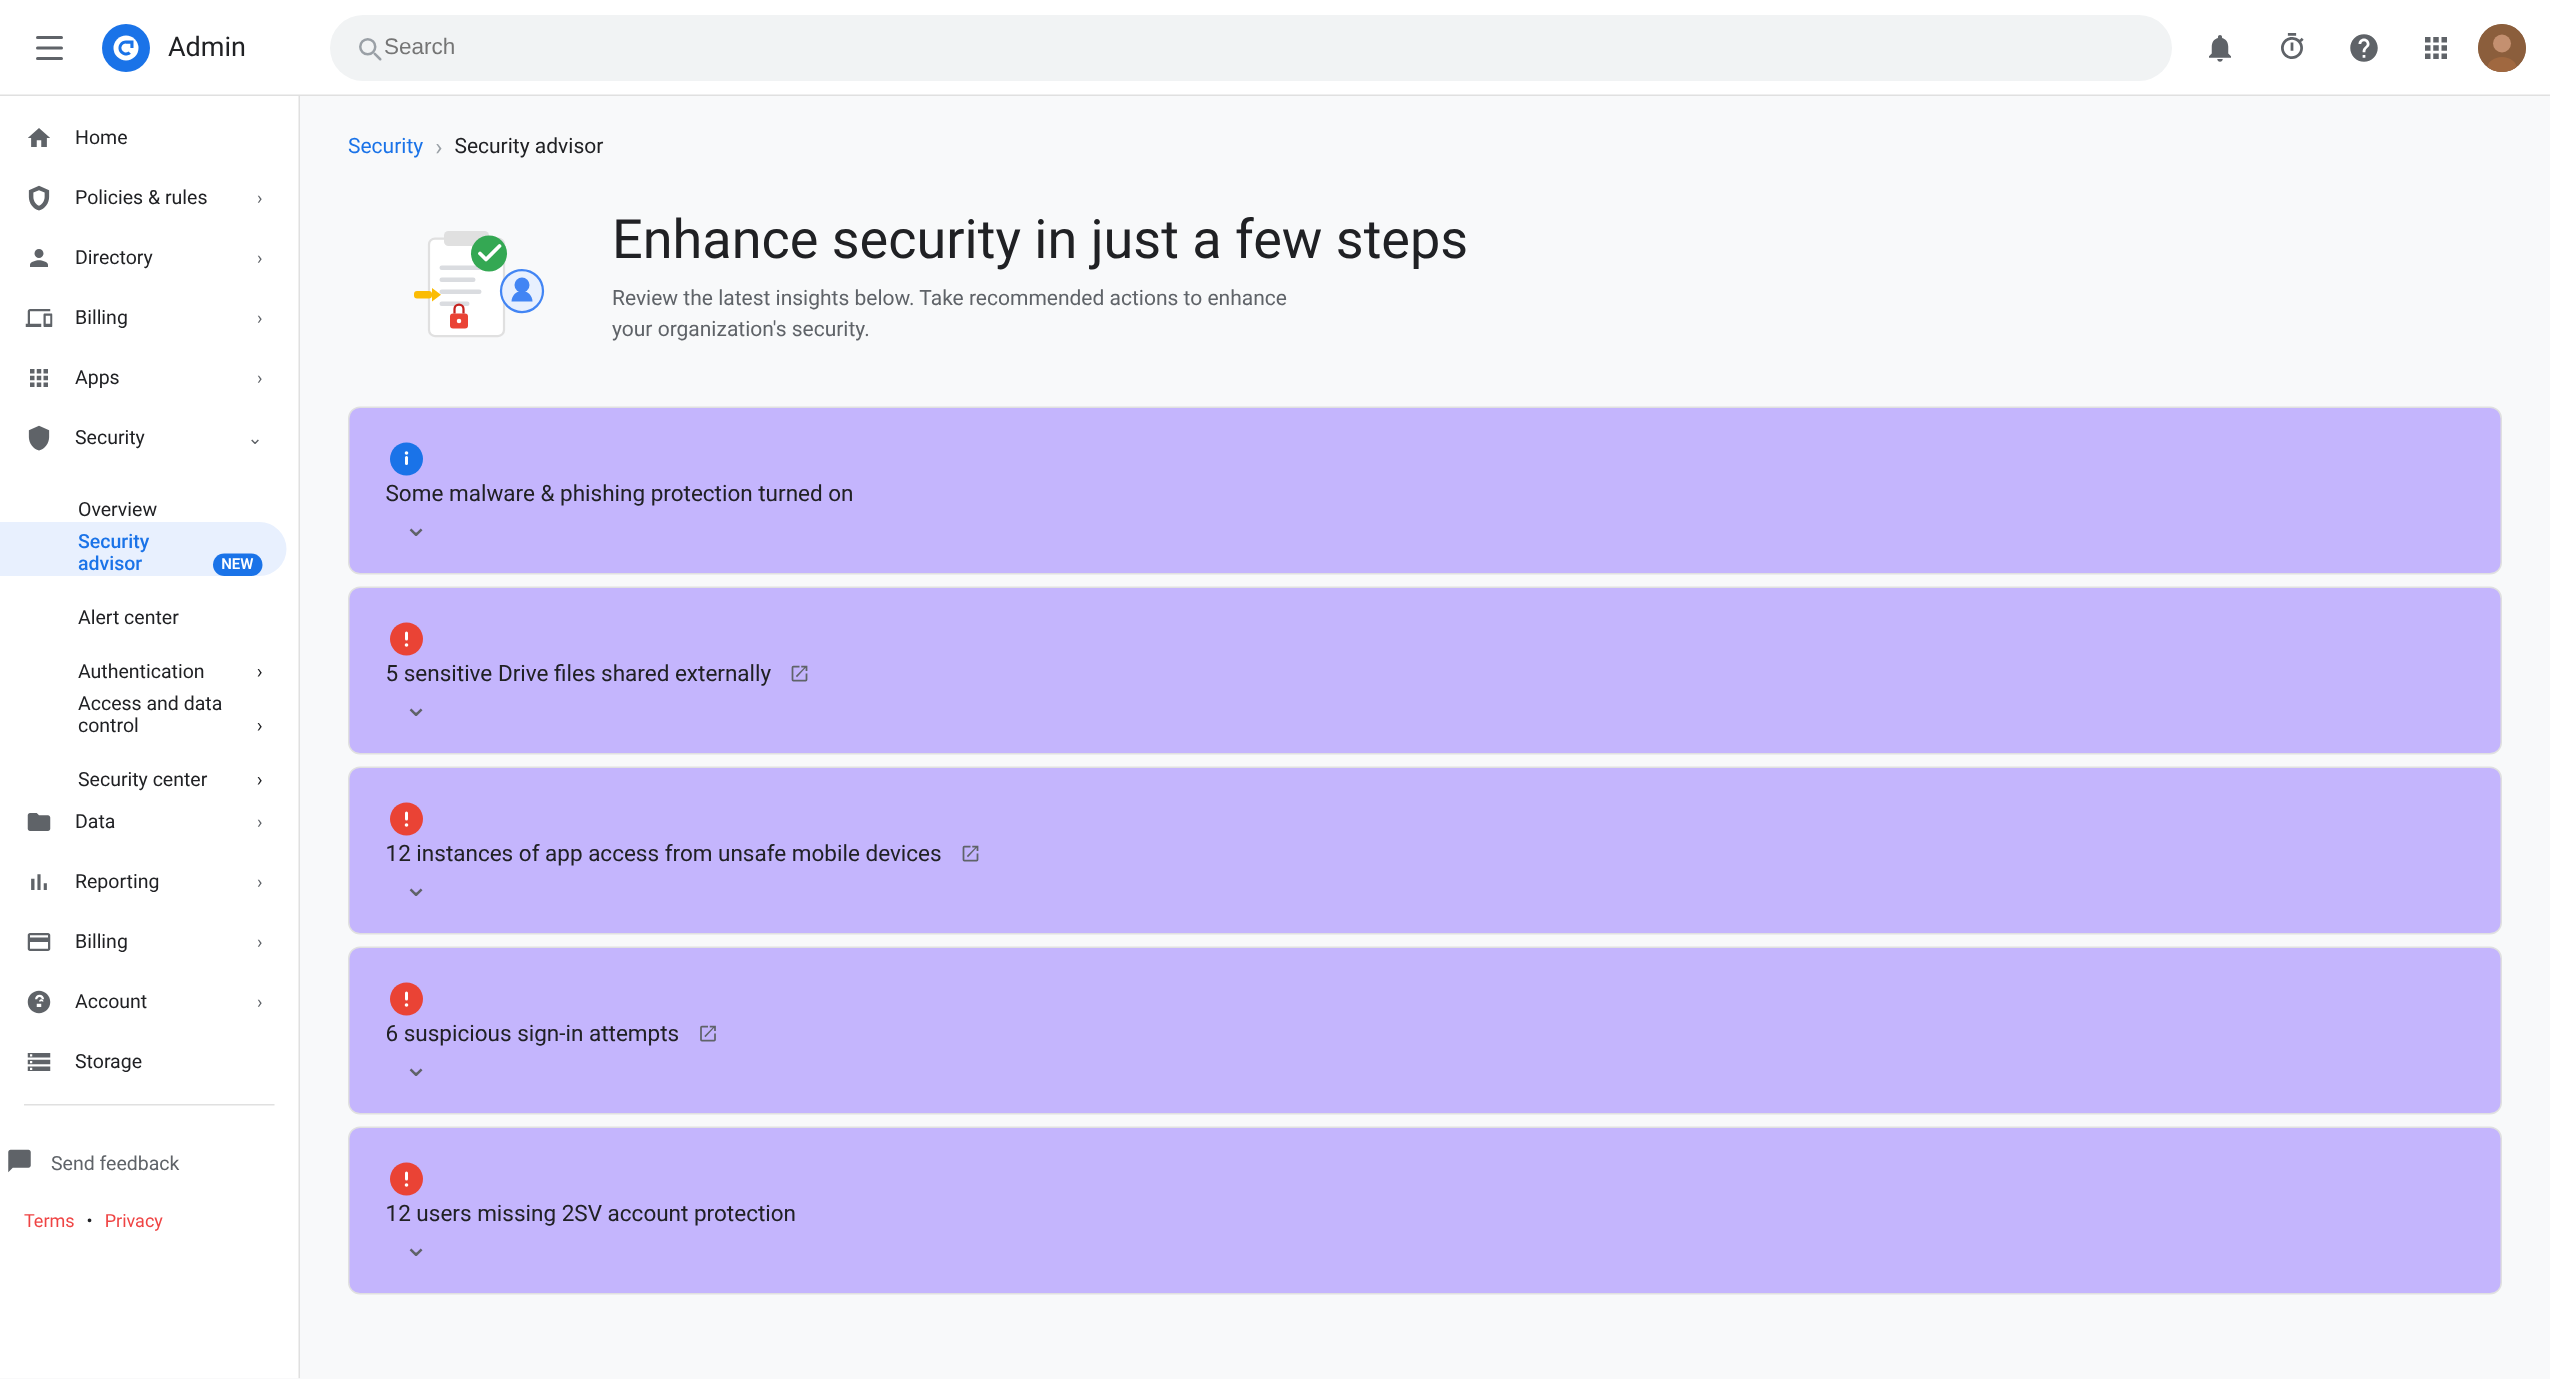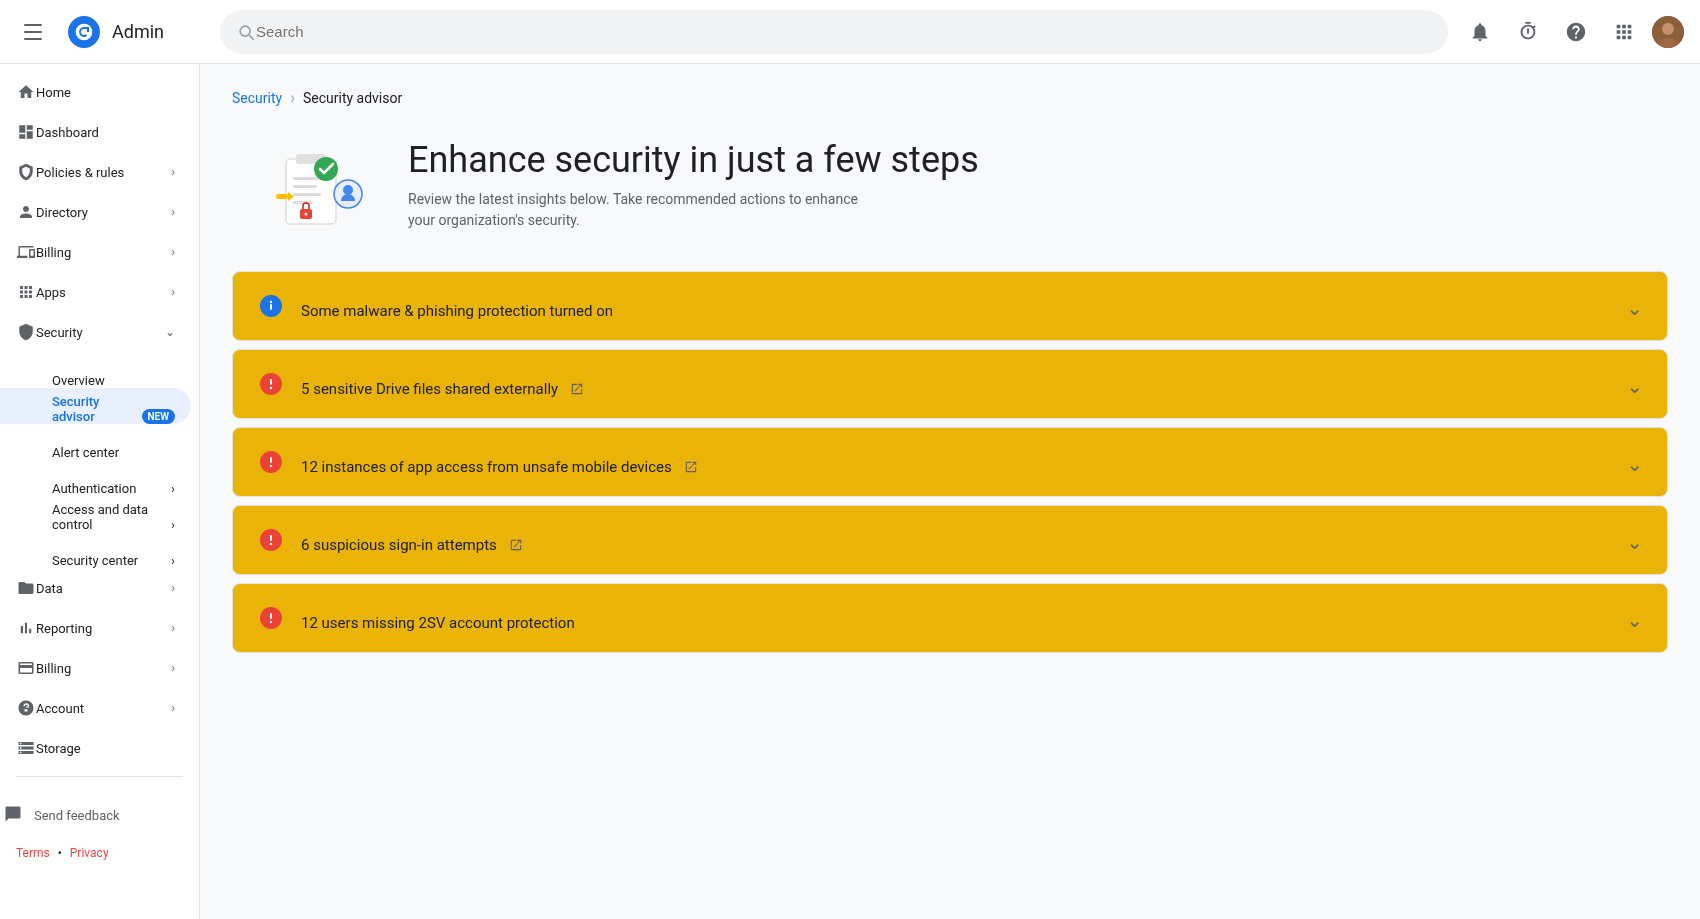--- a/index.html
+++ b/index.html
@@ -96,21 +96,21 @@
       padding: 8px 0;
     }
     .sidebar-item {
       display: flex;
       align-items: center;
       padding: 0 16px;
       height: 40px;
       cursor: pointer;
       border-radius: 0 20px 20px 0;
       margin-right: 8px;
-      gap: 0;
+      gap: 14px;
       font-size: 14px;
       color: #202124;
       user-select: none;
     }
     .sidebar-item .item-icon { width: 20px; height: 20px; color: #5f6368; flex-shrink: 0; display: flex; align-items: center; justify-content: center; }
     .sidebar-item .item-label { flex: 1; font-size: 13px; }
     .sidebar-item .chevron { font-size: 12px; color: #5f6368; }
     .new-badge {
       background: #1a73e8;
       color: #fff;
@@ -184,28 +184,29 @@
       max-width: 480px;
     }
 
     
     .security-list {
       display: flex;
       flex-direction: column;
       gap: 0;
     }
     .security-item {
-      background: #eab308;
+      background: #c4b5fd;
       border-radius: 8px;
       margin-bottom: 8px;
       display: flex;
-      align-items: flex-end;
+      align-items: flex-start;
       padding: 20px 24px;
       cursor: pointer;
       border: 1px solid #e0e0e0;
+      flex-direction: column;
     }
     .security-icon {
       width: 28px; height: 28px;
       border-radius: 50%;
       display: flex; align-items: center; justify-content: center;
       flex-shrink: 0;
       font-size: 18px;
       margin-right: 16px;
     }
     .security-icon.warning { color: #1a73e8; }
@@ -287,28 +288,20 @@
 
     <div class="sidebar-item">
       <span class="item-icon">
         <svg width="18" height="18" viewBox="0 0 24 24" fill="currentColor">
             <path d="M10 20v-6h4v6h5v-8h3L12 3 2 12h3v8z"></path>
           </svg>
       </span>
       <span class="item-label">Home</span>
     </div>
 
-    <div class="sidebar-item">
-      <span class="item-icon">
-        <svg width="18" height="18" viewBox="0 0 24 24" fill="currentColor">
-            <path d="M3 13h8V3H3v10zm0 8h8v-6H3v6zm10 0h8V11h-8v10zm0-18v6h8V3h-8z"></path>
-          </svg>
-      </span>
-      <span class="item-label">Dashboard</span>
-    </div>
 
     <div class="sidebar-item">
       <span class="item-icon">
         <svg width="18" height="18" viewBox="0 0 24 24" fill="currentColor">
             <path d="M12 1L3 5v6c0 5.55 3.84 10.74 9 12 5.16-1.26 9-6.45 9-12V5l-9-4zm0 4l5 2.18V11c0 3.5-2.33 6.79-5 7.93C9.33 17.79 7 14.5 7 11V7.18L12 5z"></path>
           </svg>
       </span>
       <span class="item-label">Policies &amp; rules</span>
       <span class="chevron">›</span>
     </div>

